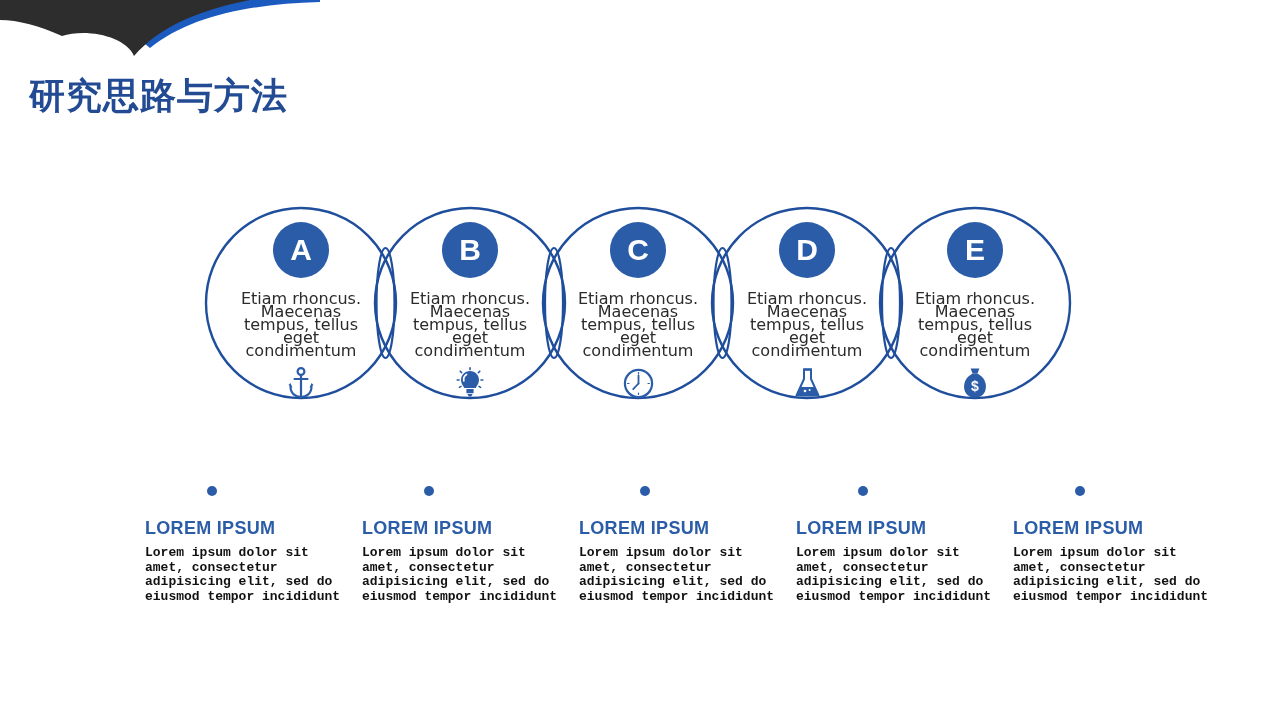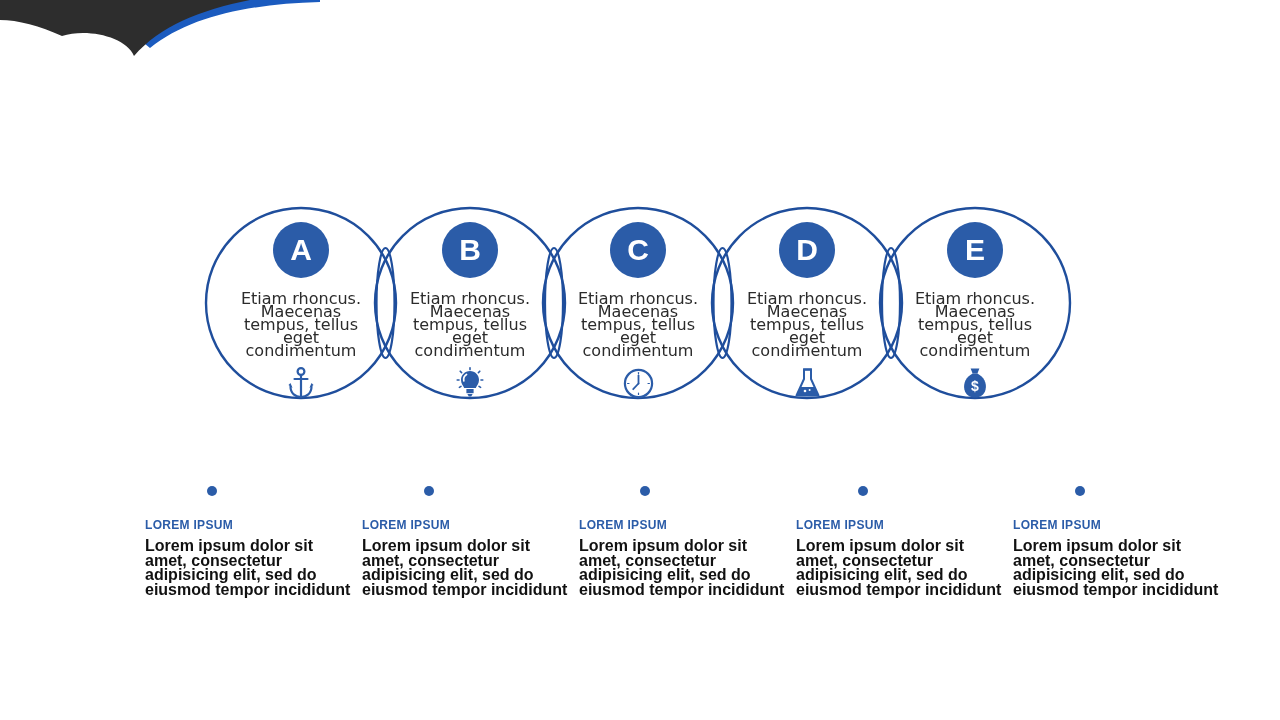--- a/index.html
+++ b/index.html
@@ -83,51 +83,53 @@
     align-items: center;
     justify-content: center;
   }
 
   
   .caption {
     position: absolute;
     width: 210px;
   }
   .caption-title {
-    font-size: 12px;
+    font-size: 18px;
     font-weight: bold;
     color: #2B5CA8;
     letter-spacing: 0.3px;
     margin-bottom: 7px;
     white-space: nowrap;
   }
   .caption-body {
-    font-size: 16px;
+    font-size: 13px;
     line-height: 14.5px;
     font-weight: bold;
     color: #111111;
+    font-family: Liberation Mono, monospace;
   }
   .dot {
     position: absolute;
     width: 10px;
     height: 10px;
     border-radius: 50%;
     background: #2B5CA8;
   }
 </style>
 </head>
 <body>
 
 <div id="slide">
 
   <svg id="corner-deco" viewBox="0 0 320 60">
     <path d="M0,0 L320,0 L320,2 C250,4 190,16 150,48 C120,20 60,6 0,6 Z" fill="#1B5BBF"></path>
     <path d="M0,0 L250,0 C200,10 160,26 134,56 C126,36 86,28 62,36 C40,26 18,20 0,20 Z" fill="#2D2D2D"></path>
   </svg>
 
+  <div id="page-title">研究思路与方法</div>
 
   <svg id="diagram" viewBox="0 0 1280 720">
     <g fill="none" stroke="#1F4E9C" stroke-width="2.4">
       <circle cx="301" cy="303" r="95"></circle>
       <circle cx="470" cy="303" r="95"></circle>
       <circle cx="638" cy="303" r="95"></circle>
       <circle cx="807" cy="303" r="95"></circle>
       <circle cx="975" cy="303" r="95"></circle>
     </g>
 

